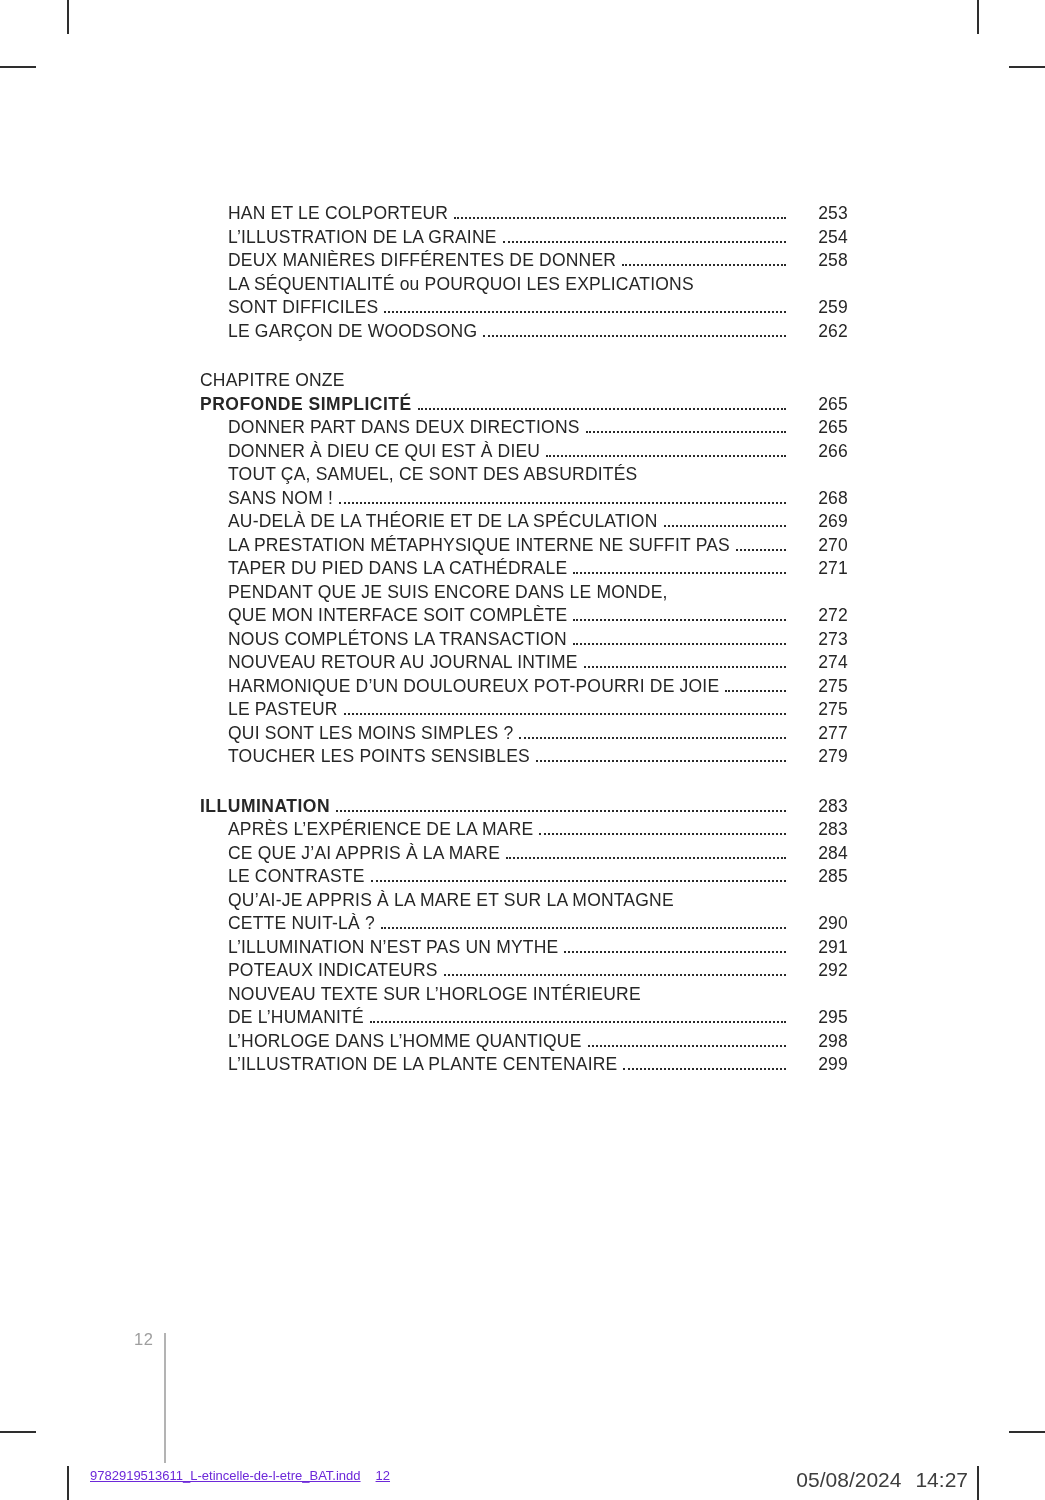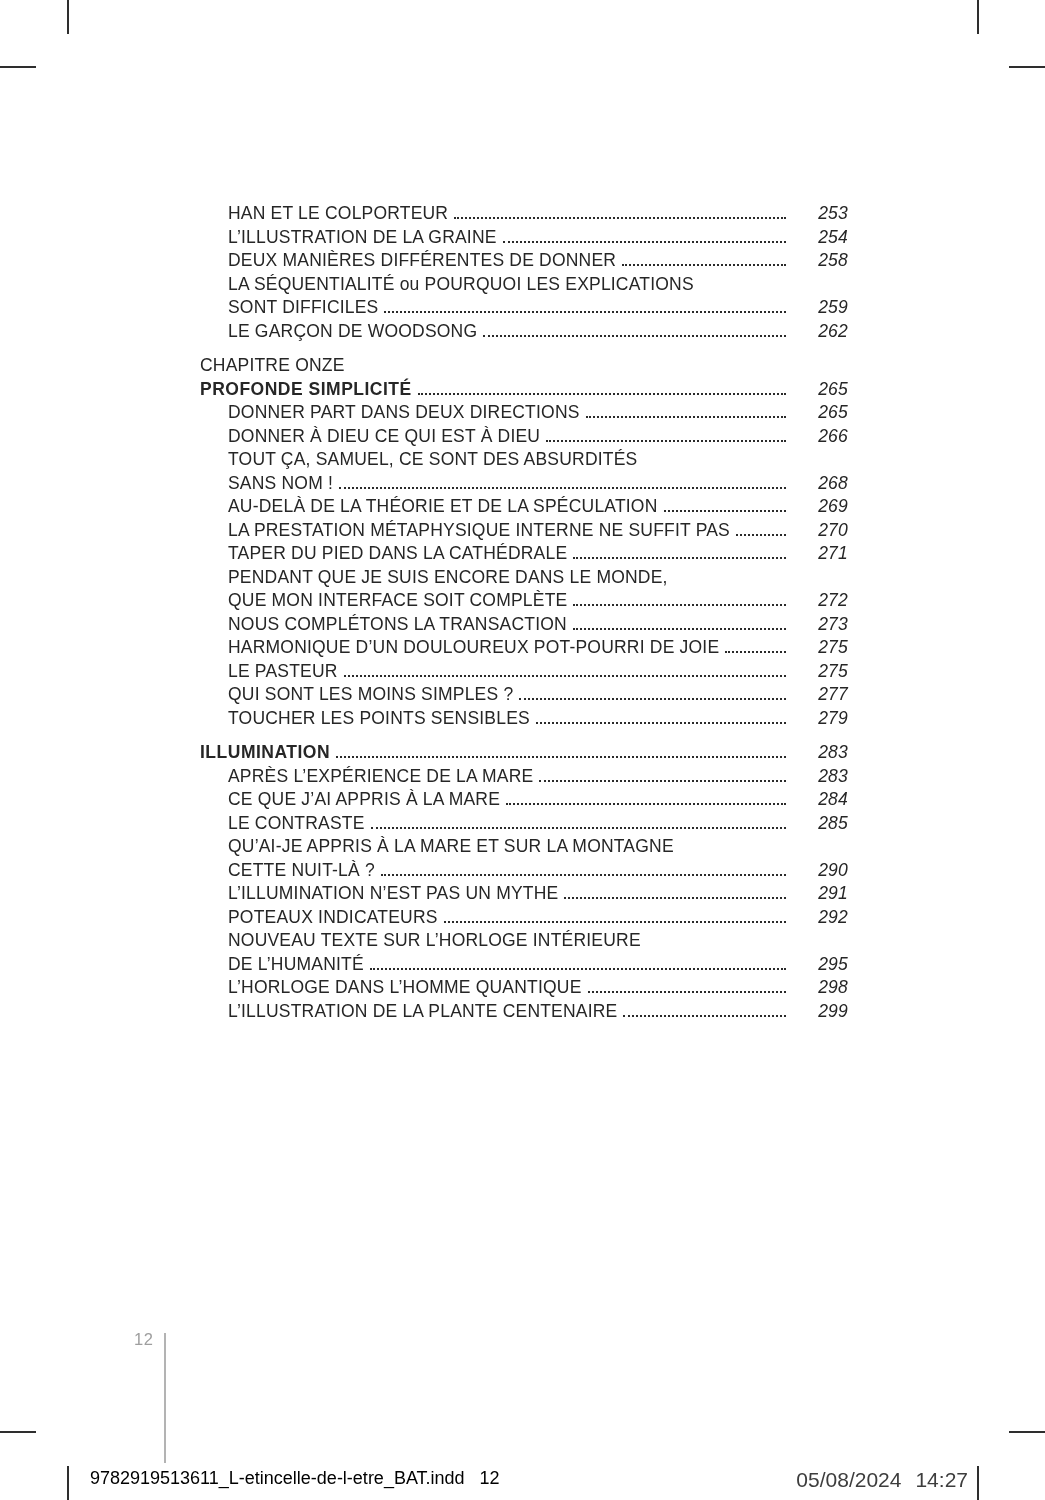--- a/index.html
+++ b/index.html
@@ -21,38 +21,37 @@
   
   .toc {
     position: absolute;
     left: 200px;
     top: 202px;
     width: 648px;
     font-size: 17.5px;
     line-height: 23.5px;
     letter-spacing: 0.2px;
   }
-  .toc-section.gap { margin-top: 11px; }
+  .toc-section.gap { margin-top: 26px; }
   .toc-line { display: flex; align-items: baseline; }
   .toc-line .txt { white-space: nowrap; text-align: right; }
   .toc-line.indent { padding-left: 28px; }
   .bold { font-weight: 700; letter-spacing: 0.5px; }
   .leader {
     flex: 1 1 auto;
     min-width: 12px;
     height: 0;
     border-bottom: 2px dotted #2a2a2a;
     margin: 0 16px 1px 6px;
   }
   .pagenum {
     flex: 0 0 auto;
     width: 46px;
     text-align: right;
     white-space: nowrap;
-    font-style: italic;
   }
 
   
   .folio {
     position: absolute;
     left: 134px;
     top: 1330px;
     font-size: 16.5px;
     line-height: 18px;
     color: #9e9e9e;
@@ -65,23 +64,24 @@
     width: 1.5px;
     height: 130px;
     background: #b3b3b3;
   }
 
   
   .footer-left {
     position: absolute;
     left: 90px;
     top: 1468px;
-    font-size: 18px;
-    color: #000000;
+    font-size: 13px;
+    color: #6d28d9;
     white-space: nowrap;
+    text-decoration: underline;
   }
   .footer-left .fp { margin-left: 15px; }
   .footer-right {
     position: absolute;
     right: 77px;
     top: 1468px;
     font-size: 21px;
     color: #3d3d3d;
     white-space: nowrap;
   }
@@ -181,20 +181,25 @@
           <span class="txt">QUE MON INTERFACE SOIT COMPLÈTE</span>
           <span class="leader"></span>
           <span class="pagenum">272</span>
         </div>
         <div class="toc-line indent">
           <span class="txt">NOUS COMPLÉTONS LA TRANSACTION</span>
           <span class="leader"></span>
           <span class="pagenum">273</span>
         </div>
         <div class="toc-line indent">
+          <span class="txt">NOUVEAU RETOUR AU JOURNAL INTIME</span>
+          <span class="leader"></span>
+          <span class="pagenum">274</span>
+        </div>
+        <div class="toc-line indent">
           <span class="txt">HARMONIQUE D’UN DOULOUREUX POT-POURRI DE JOIE</span>
           <span class="leader"></span>
           <span class="pagenum">275</span>
         </div>
         <div class="toc-line indent">
           <span class="txt">LE PASTEUR</span>
           <span class="leader"></span>
           <span class="pagenum">275</span>
         </div>
         <div class="toc-line indent">

